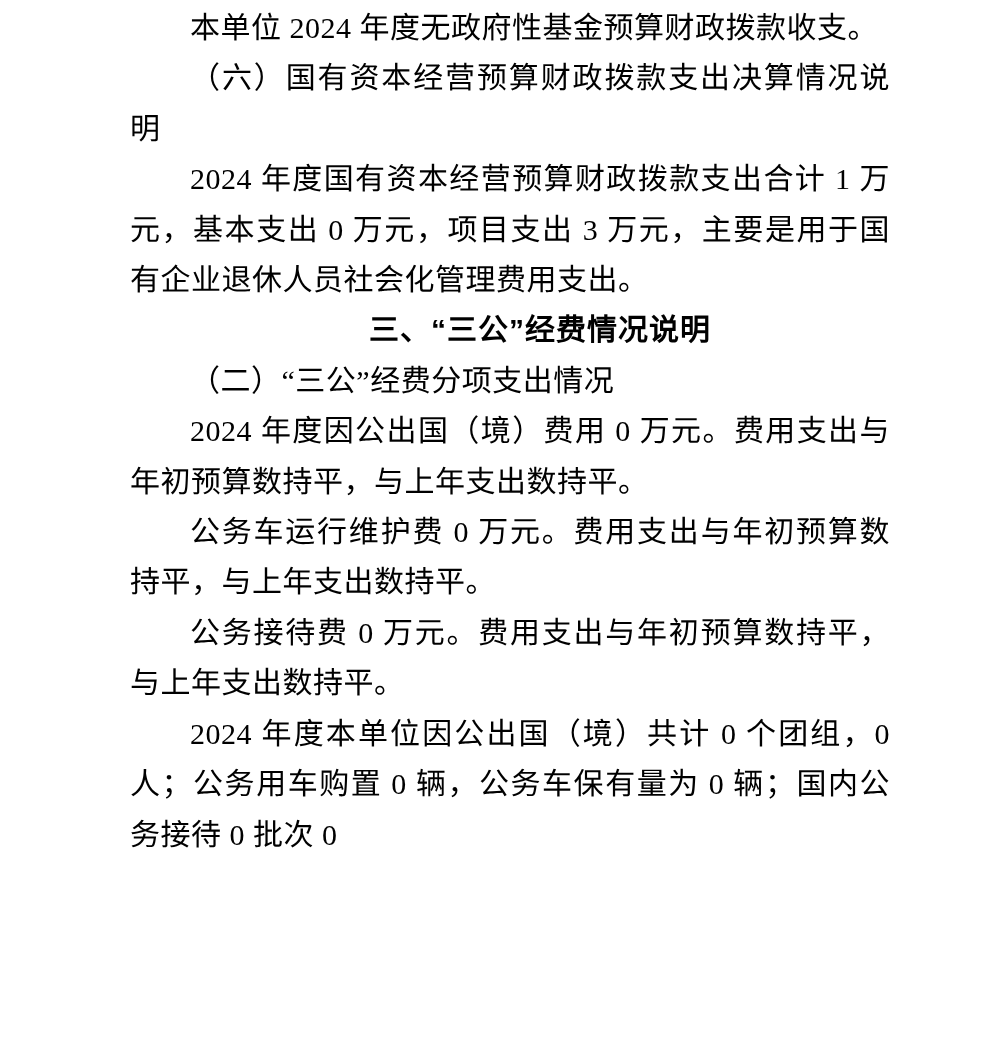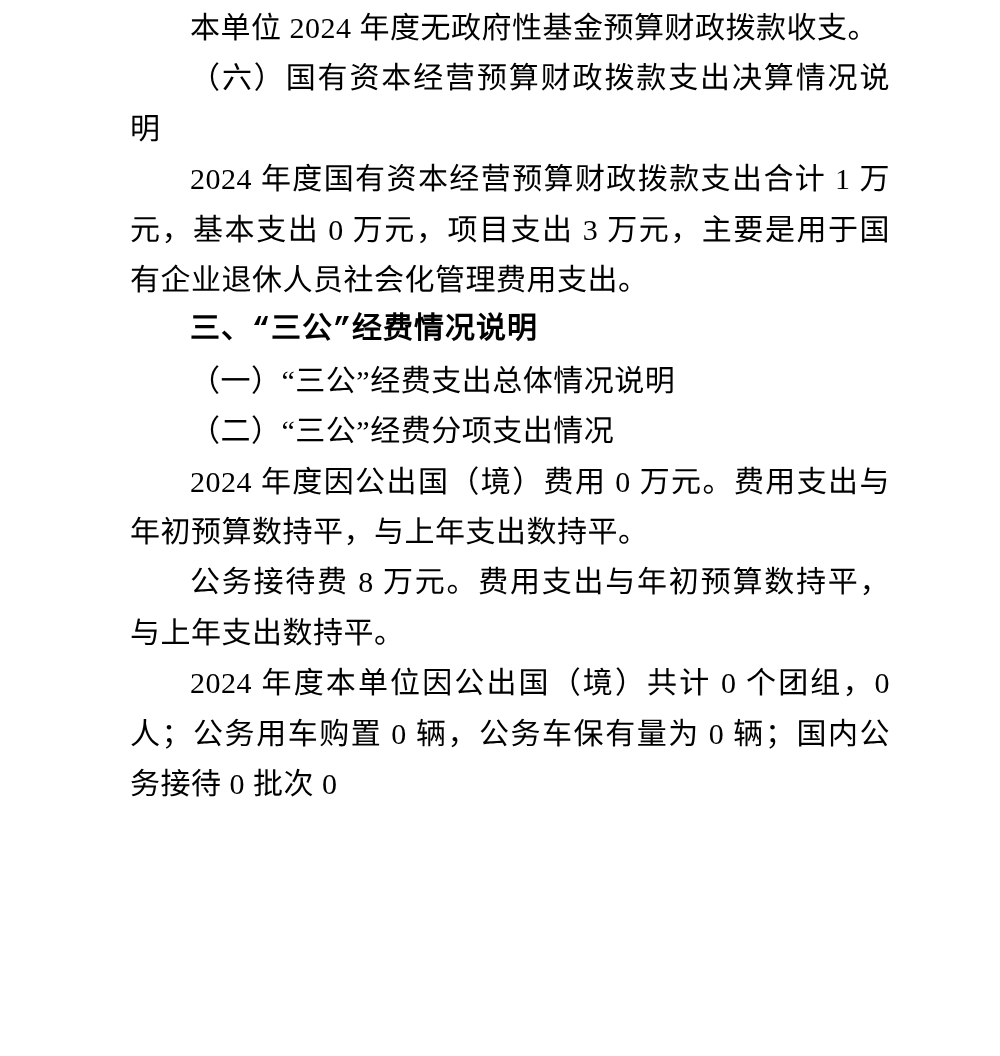--- a/index.html
+++ b/index.html
@@ -26,32 +26,32 @@
     text-justify: inter-ideograph;
     letter-spacing: 0.5px;
   }
   .page p {
     margin: 0;
     padding: 0;
     text-indent: 2em;
     word-break: break-all;
   }
   .page p.doc-heading {
-    font-family: Liberation Mono, monospace;
+    font-family: Liberation Sans, sans-serif;
     font-weight: bold;
-    text-align: left;
+    text-align: center;
     letter-spacing: 1px;
   }
 </style>
 </head>
 <body>
 
 <div class="page">
   <p>本单位 2024 年度无政府性基金预算财政拨款收支。</p>
   <p>（六）国有资本经营预算财政拨款支出决算情况说明</p>
   <p>2024 年度国有资本经营预算财政拨款支出合计 1 万元，基本支出 0 万元，项目支出 3 万元，主要是用于国有企业退休人员社会化管理费用支出。</p>
   <p class="doc-heading">三、“三公”经费情况说明</p>
-  <p>（一）“三公”经费支出总体情况说明</p>
   <p>（二）“三公”经费分项支出情况</p>
   <p>2024 年度因公出国（境）费用 0 万元。费用支出与年初预算数持平，与上年支出数持平。</p>
-  <p>公务接待费 8 万元。费用支出与年初预算数持平，与上年支出数持平。</p>
+  <p>公务车运行维护费 0 万元。费用支出与年初预算数持平，与上年支出数持平。</p>
+  <p>公务接待费 0 万元。费用支出与年初预算数持平，与上年支出数持平。</p>
   <p>2024 年度本单位因公出国（境）共计 0 个团组，0 人；公务用车购置 0 辆，公务车保有量为 0 辆；国内公务接待 0 批次 0</p>
 </div>
 
 </body></html>

